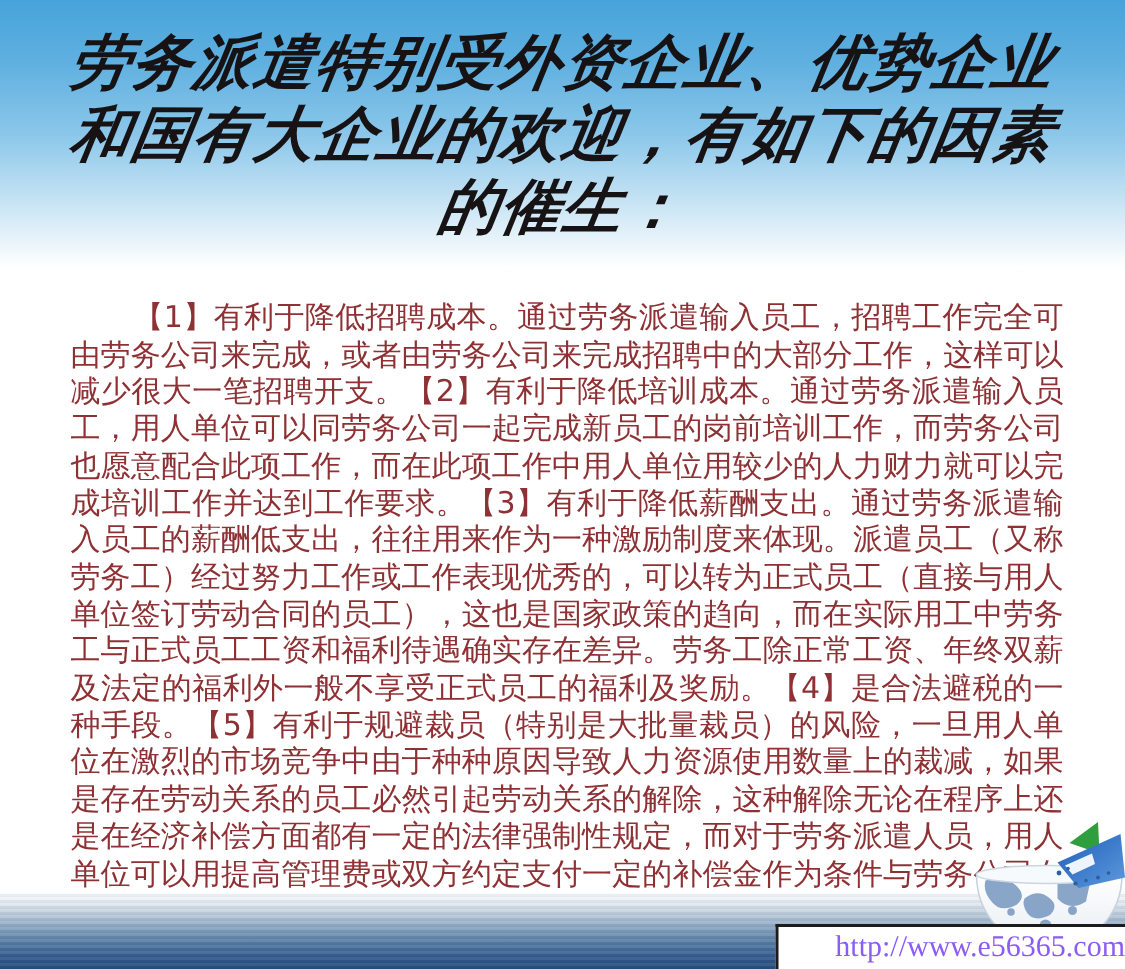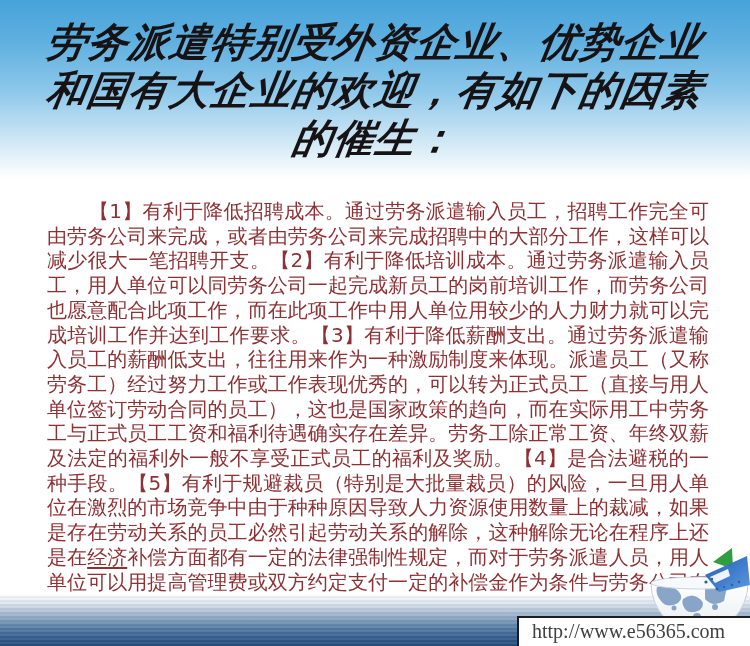--- a/index.html
+++ b/index.html
@@ -23,21 +23,21 @@
   .title-line{transform:skewX(-9deg);letter-spacing:1px;white-space:nowrap;}
   
   .body-text{
     position:absolute;left:47px;top:179px;width:662px;
     color:#8e3134;
     font-size:20px;line-height:24.7px;
     text-align:justify;text-justify:inter-ideograph;
     text-indent:2.1em;
     font-family:"DejaVu Sans","Liberation Sans",sans-serif;
   }
-  .u{text-decoration:underline;text-underline-offset:3px;}
+  .u{text-underline-offset:3px;}
   .pmark{font-size:16px;opacity:0.85;padding-left:2px;}
   
   .water{
     position:absolute;left:0;bottom:0;width:750px;height:52px;
     background:linear-gradient(180deg,#ffffff 0%,#e2e9f0 16%,#a5bacf 38%,#5e83a9 62%,#31598b 86%,#264d7b 100%);
   }
   .water:after{
     content:"";position:absolute;inset:0;
     background:repeating-linear-gradient(180deg,rgba(255,255,255,0.07) 0 2px,rgba(10,30,60,0.05) 2px 4px);
   }
@@ -45,21 +45,21 @@
   .globe{position:absolute;right:0;bottom:13px;width:101px;height:88px;}
   
   .url-box{
     position:absolute;left:517px;top:616px;width:233px;height:30px;
     background:#ffffff;border-top:2px solid #1c1c1c;border-left:2px solid #1c1c1c;
     box-sizing:border-box;
   }
   .url-box span{
     display:block;padding:2px 0 0 13px;
     font-family:"Liberation Serif","DejaVu Serif",serif;
-    font-size:20px;color:#404040;white-space:nowrap;
+    font-size:20px;color:#8b5cf6;white-space:nowrap;text-align:right;
   }
 </style>
 </head>
 <body>
 
 <div class="slide">
 
   <div class="sky"></div>
 
   <div class="title">

